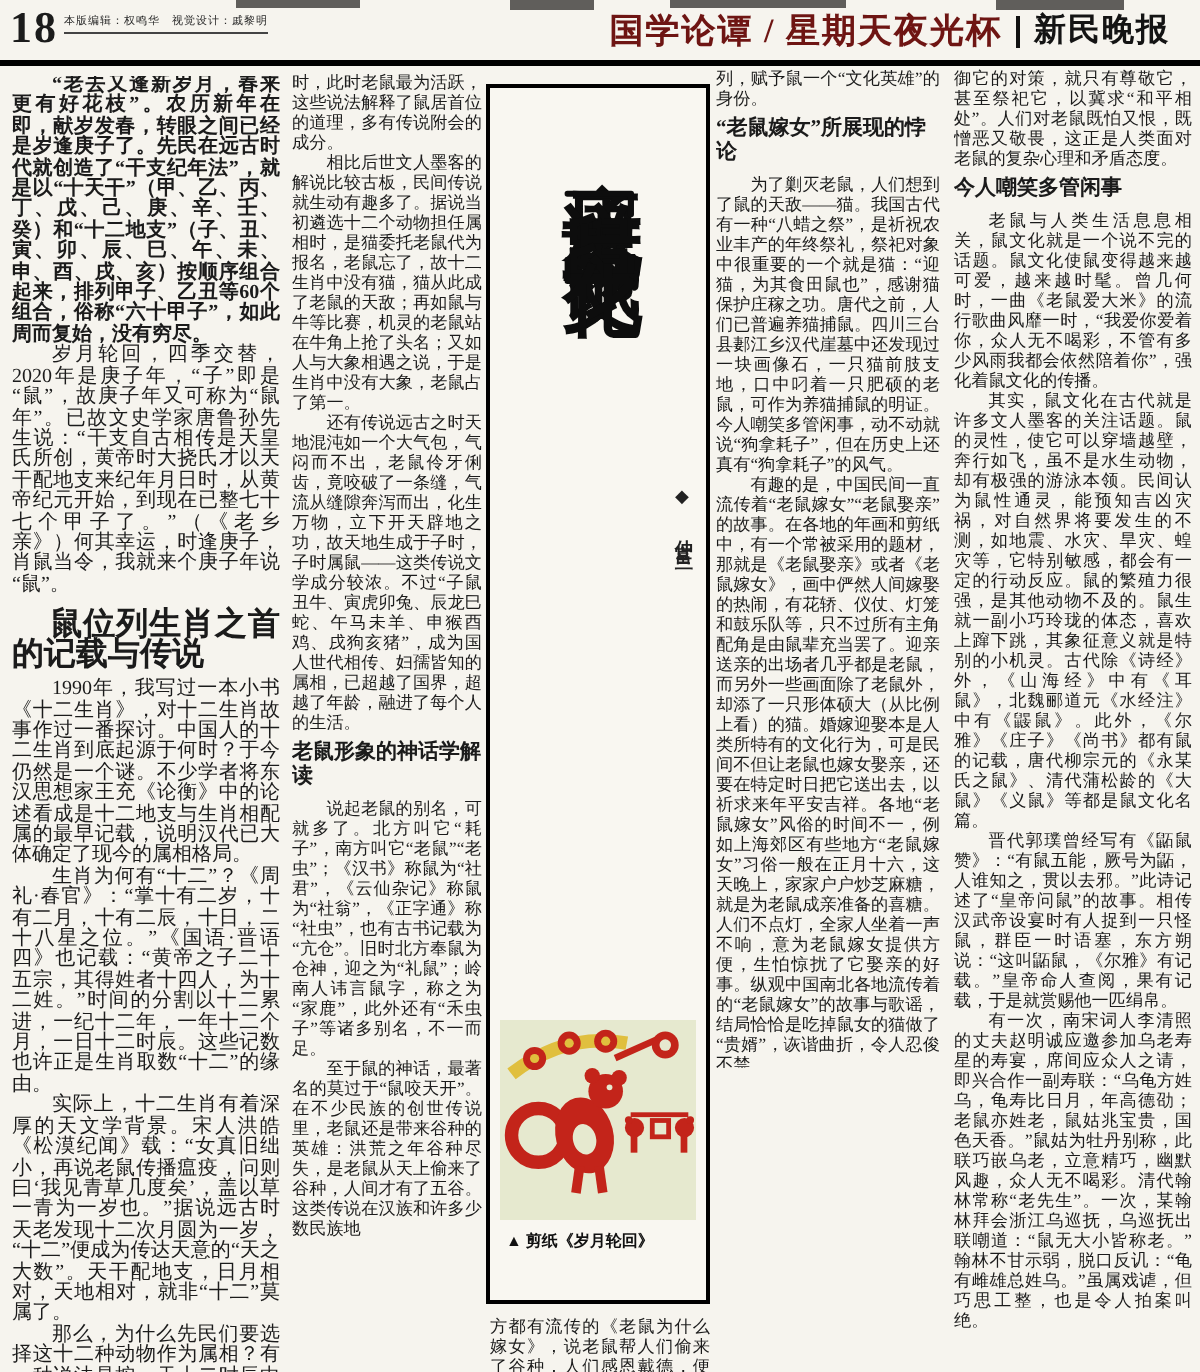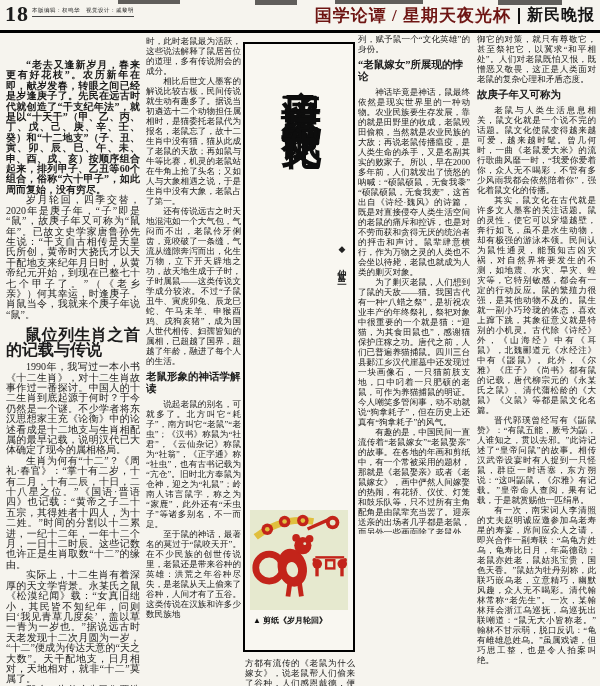--- a/index.html
+++ b/index.html
@@ -9,32 +9,32 @@
 
   
   .frag{position:absolute;top:0;background:#2e2c2a;opacity:.75;}
 
   
   header{position:absolute;left:0;top:0;width:100%;height:30px;}
   .pn{position:absolute;left:5px;top:1px;font-size:22px;font-weight:600;letter-spacing:1px;}
   .credits{position:absolute;left:32px;top:7px;font-size:5.5px;color:#2a2a2a;
            border-bottom:1px solid #444;padding-bottom:2px;letter-spacing:.5px;
            font-family:"Liberation Sans","DejaVu Sans",sans-serif;}
-  .head-right{position:absolute;right:5px;top:4px;display:flex;align-items:center;gap:7px;}
+  .head-right{position:absolute;right:15px;top:4px;display:flex;align-items:center;gap:7px;}
   .section{font-size:17px;font-weight:700;color:#6e1513;letter-spacing:1px;}
   .hdivider{width:2px;height:16px;background:#111;}
   .masthead{font-size:16px;font-weight:900;color:#141414;letter-spacing:1px;}
   .rule{position:absolute;left:0;top:30px;width:100%;height:2.5px;background:#000;}
 
   
   .col{position:absolute;overflow:hidden;text-align:justify;}
   .col p{margin:0;text-indent:2em;}
   .col p.cont{text-indent:0;}
   .col-a{left:6px;top:38px;width:134px;height:648px;font-size:10px;line-height:10.4px;}
-  .col-a p.lead{font-weight:700;margin-top:22px;}
+  .col-a p.lead{font-weight:700;}
   .col-a h3{font-size:16px;line-height:15px;margin:7px 0 5px;text-indent:1.2em;font-weight:700;}
   .col-sm{font-size:8.6px;line-height:10px;}
   .col-sm h3{font-size:10.5px;line-height:12px;margin:5px 0 4px;text-indent:0;text-align:left;font-weight:700;}
   .col-b{left:146px;top:36px;width:95px;height:650px;}
   .col-c{left:358px;top:34px;width:112px;height:500px;}
   .col-d{left:477px;top:34px;width:119px;height:652px;}
   .col-under{left:245px;top:658px;width:110px;height:28px;}
 
   
   .titlebox{position:absolute;left:243px;top:42px;width:112px;height:610px;
@@ -69,21 +69,21 @@
     </div>
   </header>
   <div class="rule"></div>
 
   <section class="col col-a">
       <p class="lead">“老去又逢新岁月，春来更有好花枝”。农历新年在即，献岁发春，转眼之间已经是岁逢庚子了。先民在远古时代就创造了“干支纪年法”，就是以“十天干”（甲、乙、丙、丁、戊、己、庚、辛、壬、癸）和“十二地支”（子、丑、寅、卯、辰、巳、午、未、申、酉、戌、亥）按顺序组合起来，排列甲子、乙丑等60个组合，俗称“六十甲子”，如此周而复始，没有穷尽。</p>
       <p>岁月轮回，四季交替，2020年是庚子年，“子”即是“鼠”，故庚子年又可称为“鼠年”。已故文史学家唐鲁孙先生说：“干支自古相传是天皇氏所创，黄帝时大挠氏才以天干配地支来纪年月日时，从黄帝纪元开始，到现在已整七十七个甲子了。”（《老乡亲》）何其幸运，时逢庚子，肖鼠当令，我就来个庚子年说“鼠”。</p>
       <h3>鼠位列生肖之首的记载与传说</h3>
       <p>1990年，我写过一本小书《十二生肖》，对十二生肖故事作过一番探讨。中国人的十二生肖到底起源于何时？于今仍然是一个谜。不少学者将东汉思想家王充《论衡》中的论述看成是十二地支与生肖相配属的最早记载，说明汉代已大体确定了现今的属相格局。</p>
       <p>生肖为何有“十二”？《周礼·春官》：“掌十有二岁，十有二月，十有二辰，十日，二十八星之位。”《国语·晋语四》也记载：“黄帝之子二十五宗，其得姓者十四人，为十二姓。”时间的分割以十二累进，一纪十二年，一年十二个月，一日十二时辰。这些记数也许正是生肖取数“十二”的缘由。</p>
-      <p>实际上，十二生肖有着深厚的天文学背景。永某氏之鼠《松漠纪闻》载：“女真旧绌小，其民皆不知纪年，问则曰‘我见青草几度矣’，盖以草一青为一岁也。”据说远古时天老发现十二次月圆为一岁，“十二”便成为传达天意的“天之大数”。天干配地支，日月相对，天地相对，就非“十二”莫属了。</p>
+      <p>实际上，十二生肖有着深厚的天文学背景。宋人洪皓《松漠纪闻》载：“女真旧绌小，再说老鼠传播瘟疫，问则曰‘我见青草几度矣’，盖以草一青为一岁也。”据说远古时天老发现十二次月圆为一岁，“十二”便成为传达天意的“天之大数”。天干配地支，日月相对，天地相对，就非“十二”莫属了。</p>
       <p>那么，为什么先民们要选择这十二种动物作为属相？有一种说法是按一天十二时辰中动物的活动规律相配：夜半正是子</p>
     </section>
   <section class="col col-sm col-b">
       <p class="cont">时，此时老鼠最为活跃，这些说法解释了鼠居首位的道理，多有传说附会的成分。</p>
       <p>相比后世文人墨客的解说比较古板，民间传说就生动有趣多了。据说当初遴选十二个动物担任属相时，是猫委托老鼠代为报名，老鼠忘了，故十二生肖中没有猫，猫从此成了老鼠的天敌；再如鼠与牛等比赛，机灵的老鼠站在牛角上抢了头名；又如人与大象相遇之说，于是生肖中没有大象，老鼠占了第一。</p>
       <p>还有传说远古之时天地混沌如一个大气包，气闷而不出，老鼠伶牙俐齿，竟咬破了一条缝，气流从缝隙奔泻而出，化生万物，立下开天辟地之功，故天地生成于子时，子时属鼠——这类传说文学成分较浓。不过“子鼠丑牛、寅虎卯兔、辰龙巳蛇、午马未羊、申猴酉鸡、戌狗亥猪”，成为国人世代相传、妇孺皆知的属相，已超越了国界，超越了年龄，融进了每个人的生活。</p>
       <h3>老鼠形象的神话学解读</h3>
       <p>说起老鼠的别名，可就多了。北方叫它“耗子”，南方叫它“老鼠”“老虫”；《汉书》称鼠为“社君”，《云仙杂记》称鼠为“社翁”，《正字通》称“社虫”，也有古书记载为“亢仓”。旧时北方奉鼠为仓神，迎之为“礼鼠”；岭南人讳言鼠字，称之为“家鹿”，此外还有“禾虫子”等诸多别名，不一而足。</p>
       <p>至于鼠的神话，最著名的莫过于“鼠咬天开”。在不少民族的创世传说里，老鼠还是带来谷种的英雄：洪荒之年谷种尽失，是老鼠从天上偷来了谷种，人间才有了五谷。这类传说在汉族和许多少数民族地</p>
     </section>
@@ -131,26 +131,25 @@
     </figure>
     <div class="cap">▲ 剪纸《岁月轮回》</div>
   </aside>
 
   <section class="col col-sm col-under">
       <p class="cont">方都有流传的《老鼠为什么嫁女》，说老鼠帮人们偷来了谷种，人们感恩戴德，便将老鼠与诸神并</p>
     </section>
   <section class="col col-sm col-c">
       <p class="cont">列，赋予鼠一个“文化英雄”的身份。</p>
       <h3>“老鼠嫁女”所展现的悖论</h3>
-      <p>神话毕竟是神话，鼠最终依然是现实世界里的一种动物。农业民族要生存发展，靠的就是田野里的收成，老鼠毁田偷粮，当然就是农业民族的大敌；再说老鼠传播瘟疫，是人类生命的杀手，又是名副其实的败家子。所以，早在2000多年前，人们就发出了愤怒的呐喊：“硕鼠硕鼠，无食我黍”“硕鼠硕鼠，无食我麦”，这首出自《诗经·魏风》的诗篇，既是对直接侵夺人类生活空间的老鼠的痛斥和控诉，也是对不劳而获和贪得无厌的统治者的抨击和声讨。鼠辈肆意横行，作为万物之灵的人类也不会坐以待毙，老鼠也就成为人类的剿灭对象。</p>
       <p>为了剿灭老鼠，人们想到了鼠的天敌——猫。我国古代有一种“八蜡之祭”，是祈祝农业丰产的年终祭礼，祭祀对象中很重要的一个就是猫：“迎猫，为其食田鼠也”，感谢猫保护庄稼之功。唐代之前，人们已普遍养猫捕鼠。四川三台县郪江乡汉代崖墓中还发现过一块画像石，一只猫前肢支地，口中叼着一只肥硕的老鼠，可作为养猫捕鼠的明证。今人嘲笑多管闲事，动不动就说“狗拿耗子”，但在历史上还真有“狗拿耗子”的风气。</p>
       <p>有趣的是，中国民间一直流传着“老鼠嫁女”“老鼠娶亲”的故事。在各地的年画和剪纸中，有一个常被采用的题材，那就是《老鼠娶亲》或者《老鼠嫁女》，画中俨然人间嫁娶的热闹，有花轿、仪仗、灯笼和鼓乐队等，只不过所有主角配角是由鼠辈充当罢了。迎亲送亲的出场者几乎都是老鼠，而另外一些画面除了老鼠外，却添了一只形体硕大（从比例上看）的猫。婚嫁迎娶本是人类所特有的文化行为，可是民间不但让老鼠也嫁女娶亲，还要在特定时日把它送出去，以祈求来年平安吉祥。各地“老鼠嫁女”风俗的时间不一，例如上海郊区有些地方“老鼠嫁女”习俗一般在正月十六，这天晚上，家家户户炒芝麻糖，就是为老鼠成亲准备的喜糖。人们不点灯，全家人坐着一声不响，意为老鼠嫁女提供方便，生怕惊扰了它娶亲的好事。纵观中国南北各地流传着的“老鼠嫁女”的故事与歌谣，结局恰恰是吃掉鼠女的猫做了“贵婿”，诙谐曲折，令人忍俊不禁。</p>
     </section>
   <section class="col col-sm col-d">
       <p class="cont">御它的对策，就只有尊敬它，甚至祭祀它，以冀求“和平相处”。人们对老鼠既怕又恨，既憎恶又敬畏，这正是人类面对老鼠的复杂心理和矛盾态度。</p>
-      <h3>故庚子年又可称为</h3>
+      <h3>今人嘲笑多管闲事</h3>
       <p>老鼠与人类生活息息相关，鼠文化就是一个说不完的话题。鼠文化使鼠变得越来越可爱，越来越时髦。曾几何时，一曲《老鼠爱大米》的流行歌曲风靡一时，“我爱你爱着你，众人无不喝彩，不管有多少风雨我都会依然陪着你”，强化着鼠文化的传播。</p>
       <p>其实，鼠文化在古代就是许多文人墨客的关注话题。鼠的灵性，使它可以穿墙越壁，奔行如飞，虽不是水生动物，却有极强的游泳本领。民间认为鼠性通灵，能预知吉凶灾祸，对自然界将要发生的不测，如地震、水灾、旱灾、蝗灾等，它特别敏感，都会有一定的行动反应。鼠的繁殖力很强，是其他动物不及的。鼠生就一副小巧玲珑的体态，喜欢上蹿下跳，其象征意义就是特别的小机灵。古代除《诗经》外，《山海经》中有《耳鼠》，北魏郦道元《水经注》中有《鼹鼠》。此外，《尔雅》《庄子》《尚书》都有鼠的记载，唐代柳宗元的《永某氏之鼠》、清代蒲松龄的《大鼠》《义鼠》等都是鼠文化名篇。</p>
       <p>晋代郭璞曾经写有《鼫鼠赞》：“有鼠五能，厥号为鼫，人谁知之，贯以去邪。”此诗记述了“皇帝问鼠”的故事。相传汉武帝设宴时有人捉到一只怪鼠，群臣一时语塞，东方朔说：“这叫鼫鼠，《尔雅》有记载。”皇帝命人查阅，果有记载，于是就赏赐他一匹绢帛。</p>
       <p>有一次，南宋词人李清照的丈夫赵明诚应邀参加乌老寿星的寿宴，席间应众人之请，即兴合作一副寿联：“乌龟方姓乌，龟寿比日月，年高德劭；老鼠亦姓老，鼠姑兆宝贵，国色天香。”鼠姑为牡丹别称，此联巧嵌乌老，立意精巧，幽默风趣，众人无不喝彩。清代翰林常称“老先生”。一次，某翰林拜会浙江乌巡抚，乌巡抚出联嘲道：“鼠无大小皆称老。”翰林不甘示弱，脱口反讥：“龟有雌雄总姓乌。”虽属戏谑，但巧思工整，也是令人拍案叫绝。</p>
     </section>
 
 </div>
 
 </body></html>

